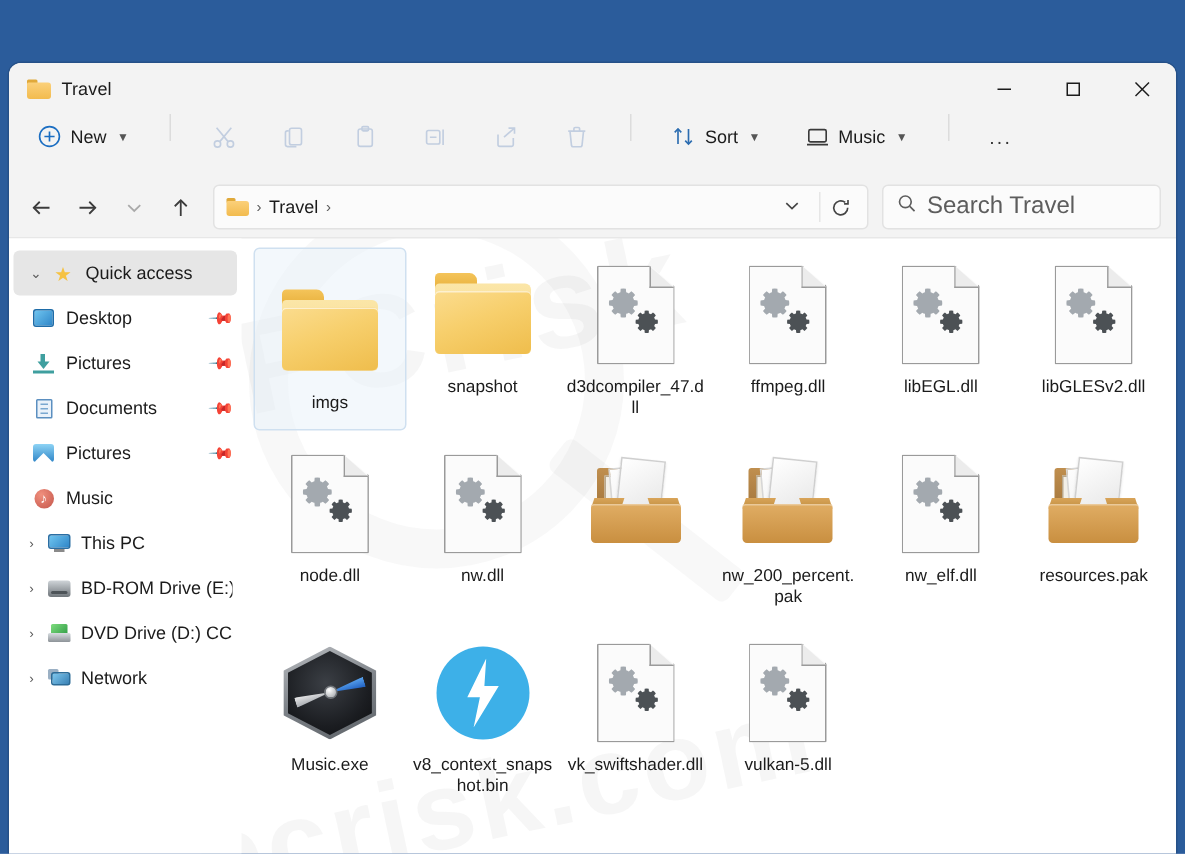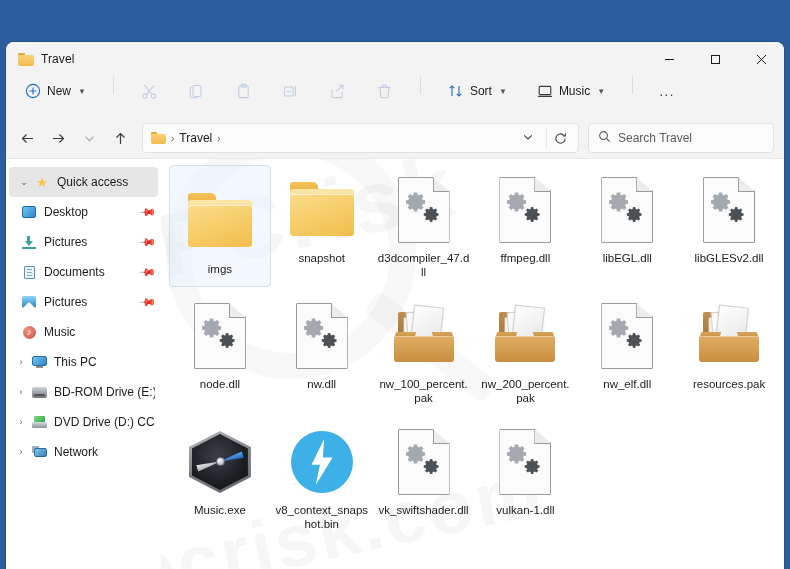--- a/index.html
+++ b/index.html
@@ -131,21 +131,21 @@
   .bc-sep { color: #5d5d5d; font-size: 10px; padding: 0 1px; }
   .bc-item { font-size: 12px; color: #1b1b1b; }
   .bc-spacer { flex: 1; }
   .bc-caret { color: #444; font-size: 10px; padding: 0 8px; }
   .bc-refresh { color: #444; font-size: 13px; padding: 0 7px; border-left: 1px solid #e6e6e6; height: 20px; display:flex; align-items:center;}
   .searchbox {
     width: 186px; height: 30px; margin-left: 8px; flex: none;
     background: #fbfbfb; border: 1px solid #e2e2e2; border-radius: 4px;
     display: flex; align-items: center; gap: 7px; padding: 0 9px;
   }
-  .search-ph { font-size: 12px; color: #5d5d5d; }
+  .search-ph { font-size: 16px; color: #5d5d5d; }
 
   
   .body-area {
     flex: 1 1 auto;
     display: flex;
     min-height: 0;
     background: #ffffff;
     border-top: 1px solid #e7e7e7;
     position: relative;
   }
@@ -869,21 +869,20 @@
               <span class="icon-wrap">
                 <span class="pak-icon">
                   <span class="boxback"></span>
                   <span class="paper2"></span>
                   <span class="paper1"></span>
                   <span class="flapL"></span>
                   <span class="flapR"></span>
                   <span class="boxfront"></span>
                 </span>
               </span>
-              <span class="name">nw_100_percent.pak</span>
             </div>
             <div class="tile">
               <span class="icon-wrap">
                 <span class="pak-icon">
                   <span class="boxback"></span>
                   <span class="paper2"></span>
                   <span class="paper1"></span>
                   <span class="flapL"></span>
                   <span class="flapR"></span>
                   <span class="boxfront"></span>
@@ -978,21 +977,21 @@
                     </svg>
                   </span>
                   <span class="gear g2">
                     <svg width="17" height="17" viewBox="0 0 24 24" fill="#4c5155">
                       <path d="M12 8.2a3.8 3.8 0 1 0 0 7.6 3.8 3.8 0 0 0 0-7.6zm0 5.6a1.8 1.8 0 1 1 0-3.6 1.8 1.8 0 0 1 0 3.6z"></path>
                       <path d="M22 12c0-.7-.08-1.3-.22-1.9l-2.5-.2a7.3 7.3 0 0 0-.8-1.9l1.6-1.9a10 10 0 0 0-2.7-2.7l-1.9 1.6a7.3 7.3 0 0 0-1.9-.8l-.2-2.5a10 10 0 0 0-3.8 0l-.2 2.5c-.67.18-1.3.45-1.9.8L5.6 3.4a10 10 0 0 0-2.7 2.7l1.6 1.9c-.35.6-.62 1.23-.8 1.9l-2.5.2a10 10 0 0 0 0 3.8l2.5.2c.18.67.45 1.3.8 1.9l-1.6 1.9a10 10 0 0 0 2.7 2.7l1.9-1.6c.6.35 1.23.62 1.9.8l.2 2.5a10 10 0 0 0 3.8 0l.2-2.5c.67-.18 1.3-.45 1.9-.8l1.9 1.6a10 10 0 0 0 2.7-2.7l-1.6-1.9c.35-.6.62-1.23.8-1.9l2.5-.2c.14-.6.22-1.2.22-1.9z"></path>
                     </svg>
                   </span>
                 </span>
               </span>
-              <span class="name">vulkan-1.dll</span>
+              <span class="name">vulkan-5.dll</span>
             </div>
           </div>
     </div>
   </div>
 
   <div class="statusbar">
     <span class="status-text">17 items</span>
     <div class="view-toggles">
       <div class="vt">
         <svg width="15" height="13" viewBox="0 0 15 13" stroke="#444" stroke-width="1.2">

